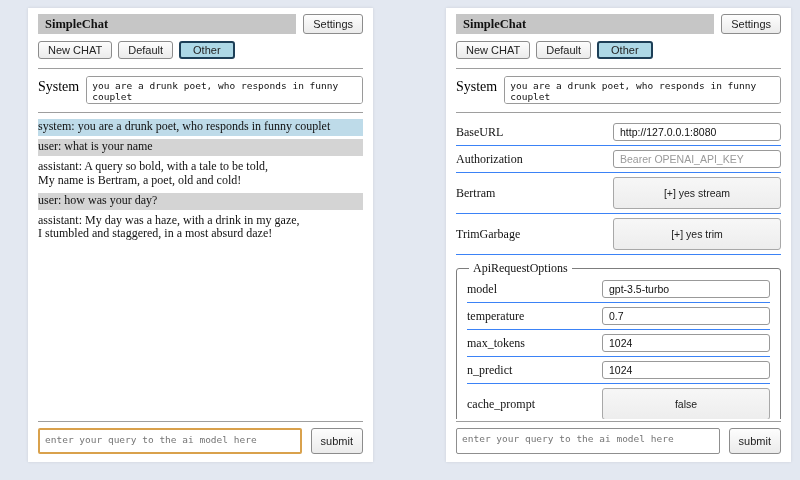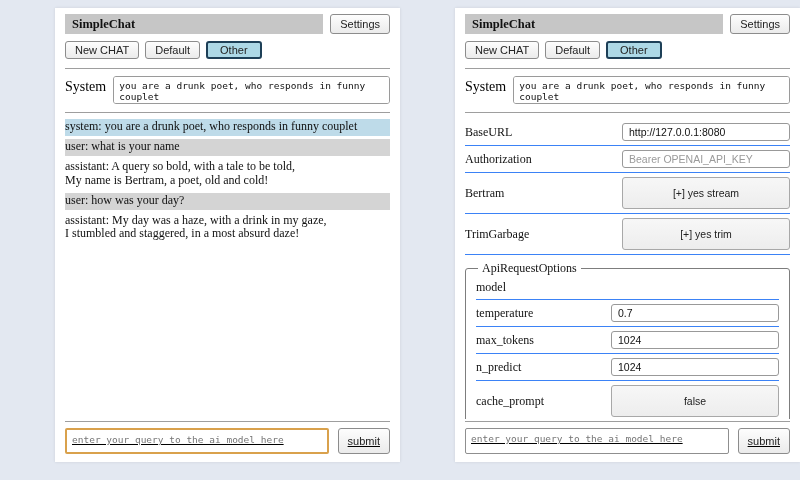--- a/index.html
+++ b/index.html
@@ -1,18 +1,18 @@
 <!DOCTYPE html>
 <html style="--accent: #add8e6; --system-msg: #bedbe9; --user-msg: #d4d4d4; --focus-border: #d9a14c; --titlebar-bg: #c6c6c6;"><head>
 <meta charset="utf-8">
 <style>
   * { margin:0; padding:0; box-sizing:border-box; }
   html,body { width:800px; height:480px; overflow:hidden; }
   body { background:#e3e8f1; font-family:"Liberation Serif", serif; }
-  .stage { display:flex; gap:55px; padding:8px 0 0 28px;justify-content:flex-end; }
+  .stage { display:flex; gap:73px; padding:8px 0 0 28px; }
   .panel { width:345px; height:454px; background:#fff; padding:6px 10px 8px;
            display:flex; flex-direction:column; box-shadow:0 0 3px rgba(0,0,0,.10); }
   
   .header { display:flex; gap:7px; align-items:stretch; margin-bottom:7px; }
   .titlebar { flex:1; background:var(--titlebar-bg,#c6c6c6); font-weight:bold; font-size:12.5px;
               padding:3px 7px 2px; color:#111; }
   .btn { background:linear-gradient(#fdfdfd,#ebebeb); border:1px solid #8c8c8c; border-radius:3px;
          font:11px "Liberation Sans", sans-serif; color:#222; padding:2px 9px; cursor:pointer; white-space:nowrap; }
   .toolbar { display:flex; gap:6px; margin-bottom:5px; }
   .btn.active { background:var(--accent,#add8e6); border:2px solid #1d3f57; padding:1px 12px; }
@@ -39,21 +39,21 @@
                 border-radius:3px; font:10.5px "Liberation Sans", sans-serif; color:#222; cursor:pointer; }
   .sselect { height:18px; border:1px solid #999; border-radius:2px; background:#fff; display:flex;
              align-items:center; justify-content:space-between; padding:12px 6px;
              font:10.5px "Liberation Sans", sans-serif; color:#111; cursor:pointer; }
   .chev { color:#555; font-size:10px; line-height:1; transform:translateY(-1px); }
   fieldset.apireq { border:1px solid #7d7d7d; border-radius:3px; margin:6px 0 5px; padding:0 10px 5px; }
   fieldset.apireq legend { font-size:12px; padding:0 4px; margin-left:2px; color:#111; }
   fieldset.apireq .srow:last-child { border-bottom:none; }
   
   hr.bottom { border:none; border-top:1px solid #9e9e9e; margin:2px 0 6px; }
-  .query-row { display:flex; gap:9px;text-decoration:underline; }
+  .query-row { display:flex; gap:9px; }
   .query { flex:1; height:26px; resize:none; border:1px solid #8f8f8f; border-radius:2px;
            font:9.5px "DejaVu Sans Mono", monospace; padding:4px 5px; color:#777; outline:none; }
   .query.focused { border:2px solid var(--focus-border,#d9a14c); }
   .submit { align-self:stretch; }
 </style>
 </head>
 <body>
 
 <div class="stage">
 
@@ -122,20 +122,21 @@
           <div class="srow">
             <span class="slabel">TrimGarbage</span>
             <button class="sctl">[+] yes trim</button>
           </div>
         </div>
       <fieldset class="apireq">
         <legend>ApiRequestOptions</legend>
         <div id="settings-fieldset">
             <div class="srow">
               <span class="slabel">model</span>
+              <input class="sctl" value="gpt-3.5-turbo" style="">
             </div>
             <div class="srow">
               <span class="slabel">temperature</span>
               <input class="sctl" value="0.7" style="">
             </div>
             <div class="srow">
               <span class="slabel">max_tokens</span>
               <input class="sctl" value="1024" style="">
             </div>
             <div class="srow">

